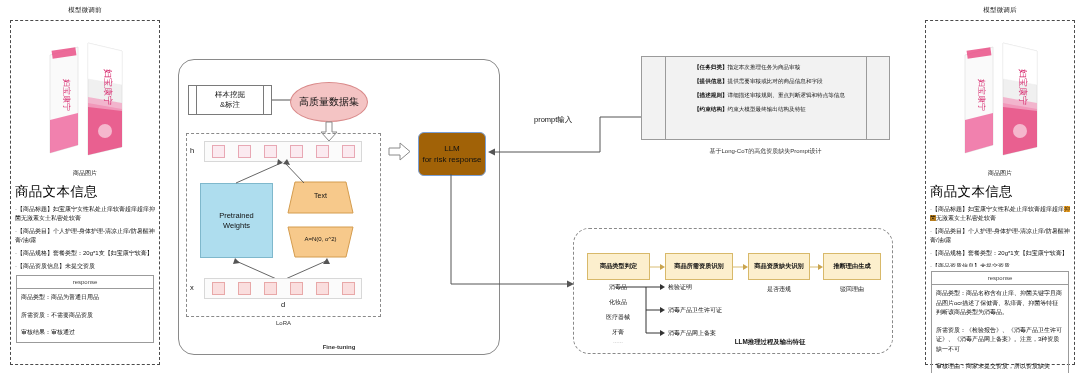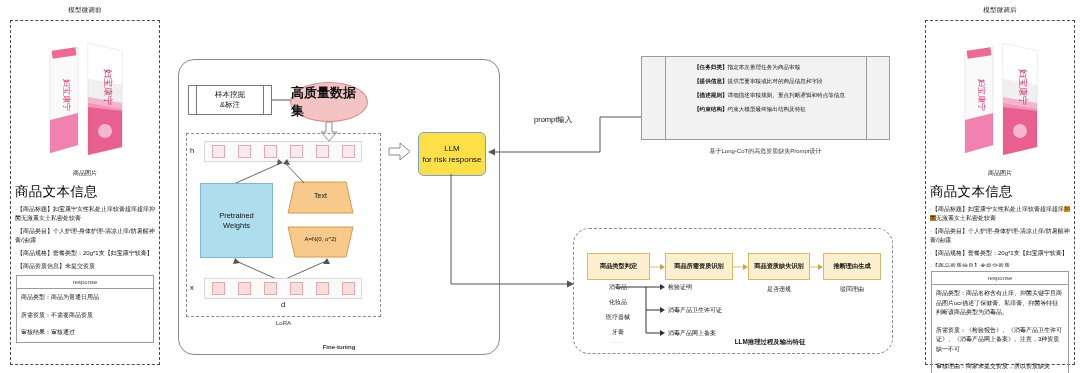--- a/index.html
+++ b/index.html
@@ -55,24 +55,24 @@
     border:1px dashed #8a8a8a;border-radius:16px;box-sizing:border-box;
   }
   .note-box{
     border:1px solid #7a7a7a;background:#fff;box-sizing:border-box;
     display:flex;align-items:center;justify-content:center;text-align:center;
     font-size:7.5px;line-height:10px;color:#111;
   }
   .ellipse{
     border:1px solid #d98a8a;background:#f4c4c4;border-radius:50%;
     display:flex;align-items:center;justify-content:center;
-    font-size:13px;color:#111;font-weight:700;
+    font-size:10px;color:#111;font-weight:400;
   }
   .llm-box{
-    border:1px solid #7a9fd6;background:#fde047;border-radius:6px;
+    border:1px solid #7a9fd6;background:#a16207;border-radius:6px;
     display:flex;align-items:center;justify-content:center;text-align:center;
     font-size:8px;line-height:11px;color:#111;
   }
   .tok-strip{
     border:1px solid #d8d8d8;background:#fbfbfb;box-sizing:border-box;
     display:flex;align-items:center;justify-content:space-around;
   }
   .tok{width:13px;height:13px;box-sizing:border-box;}
   .tok-h{border:1px solid #e8a8b4;background:#fbeaf0;}
   .tok-x{border:1px solid #e8a8a8;background:#fadede;}

